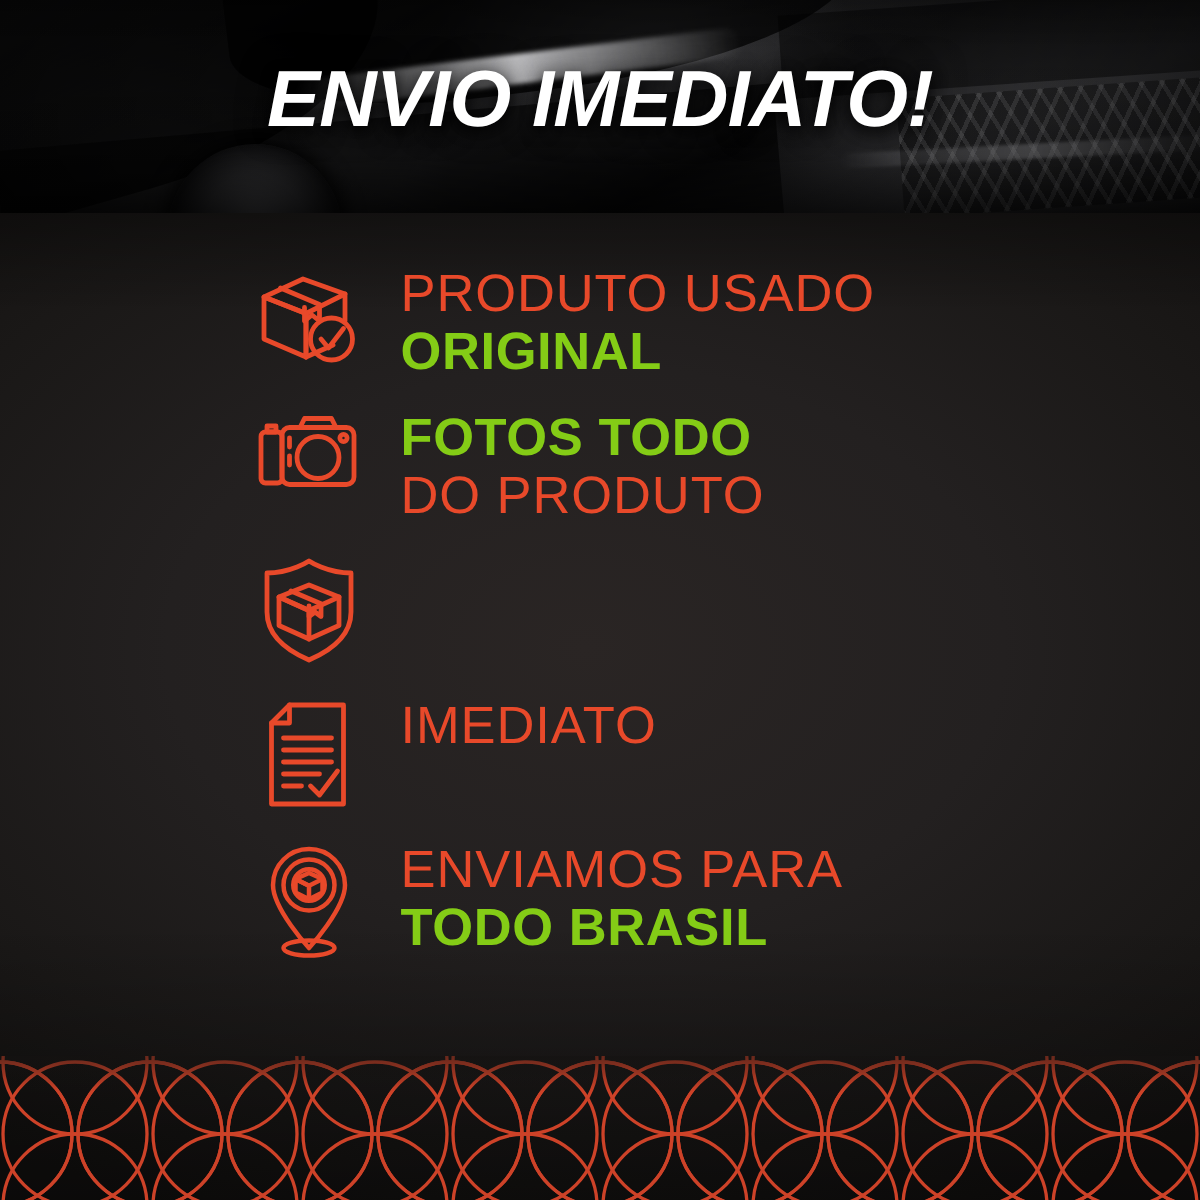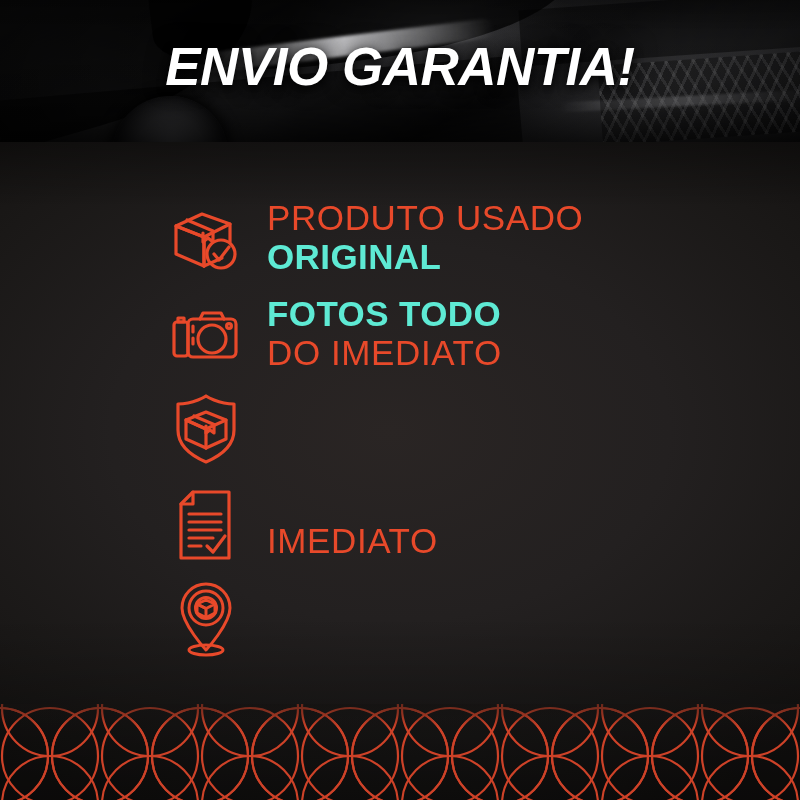--- a/index.html
+++ b/index.html
@@ -106,21 +106,21 @@
   }
 
   .features {
     position: absolute;
     top: 178px;
     left: 0;
     width: 800px;
   }
   .feature-row {
     display: flex;
-    align-items: flex-end;
+    align-items: flex-start;
     height: 96px;
     padding-left: 163px;
     box-sizing: border-box;
   }
   .feature-icon {
     width: 86px;
     flex: 0 0 86px;
     display: flex;
     align-items: center;
     justify-content: center;
@@ -133,21 +133,21 @@
   }
   .line { display: block; }
   .line1 { margin-bottom: 4px; }
   .t-light {
     color: #e8492a;
     font-weight: 400;
     font-size: 35px;
     letter-spacing: 0.6px;
   }
   .t-bold {
-    color: #5eead4;
+    color: #84cc16;
     font-weight: 700;
     font-size: 35px;
     letter-spacing: 0.4px;
   }
 
   
   .pattern {
     position: absolute;
     left: 0;
     bottom: 0;
@@ -172,21 +172,21 @@
       <div class="hp-shape hp-s1"></div>
       <div class="hp-shape hp-s2"></div>
       <div class="hp-shape hp-s3"></div>
       <div class="hp-shape hp-s4"></div>
       <div class="hp-hl1"></div>
       <div class="hp-hl2"></div>
       <div class="hp-wheel"></div>
       <div class="hp-grille"></div>
     </div>
     <div class="header-vignette"></div>
-    <div class="header-title">ENVIO GARANTIA!</div>
+    <div class="header-title">ENVIO IMEDIATO!</div>
   </div>
 
   <div class="body-bg"></div>
 
   <div class="features">
 
     <div class="feature-row">
       <div class="feature-icon">
         <svg width="72" height="68" viewBox="0 0 72 68" fill="none" stroke="#e8492a" stroke-width="3.2" stroke-linecap="round" stroke-linejoin="round">
           <path d="M6 20 L32 8 L60 18 L34 31 Z"></path>
@@ -213,21 +213,21 @@
           <rect x="18" y="11" width="48" height="38" rx="5"></rect>
           <path d="M30 11 L33 5 L51 5 L54 11"></path>
           <circle cx="42" cy="31" r="14"></circle>
           <circle cx="59" cy="18" r="2.4"></circle>
           <path d="M23 18 L23 24"></path>
           <path d="M23 30 L23 36"></path>
         </svg>
       </div>
       <div class="feature-text">
         <span class="line line1"><span class="t-bold">FOTOS TODO</span><span class="t-light"></span></span>
-        <span class="line line2"><span class="t-light">DO IMEDIATO</span><span class="t-bold"></span></span>
+        <span class="line line2"><span class="t-light">DO PRODUTO</span><span class="t-bold"></span></span>
       </div>
     </div>
 
     <div class="feature-row">
       <div class="feature-icon">
         <svg width="68" height="74" viewBox="0 0 68 74" fill="none" stroke="#e8492a" stroke-width="3.2" stroke-linecap="round" stroke-linejoin="round">
           <path d="M34 4 C34 4 22 12 6 12 L6 38 C6 54 20 64 34 70 C48 64 62 54 62 38 L62 12 C46 12 34 4 34 4 Z"></path>
           <path d="M14 28 L34 20 L54 28 L34 37 Z"></path>
           <path d="M14 28 L14 47 L34 56 L34 37 Z"></path>
           <path d="M54 28 L54 47 L34 56"></path>
@@ -258,20 +258,24 @@
       <div class="feature-icon">
         <svg width="66" height="78" viewBox="0 0 66 78" fill="none" stroke="#e8492a" stroke-width="3" stroke-linecap="round" stroke-linejoin="round">
           <path d="M33 70 C33 70 57 44 57 28 C57 14.7 46.3 4 33 4 C19.7 4 9 14.7 9 28 C9 44 33 70 33 70 Z"></path>
           <circle cx="33" cy="28" r="17"></circle>
           <circle cx="33" cy="28" r="10.5"></circle>
           <path d="M24 24 L33 20 L42 24 L33 28.5 Z"></path>
           <path d="M24 24 L24 33 L33 37.5 L33 28.5 Z"></path>
           <path d="M42 24 L42 33 L33 37.5"></path>
           <ellipse cx="33" cy="70" rx="17" ry="5"></ellipse>
         </svg>
+      </div>
+      <div class="feature-text">
+        <span class="line line1"><span class="t-light">ENVIAMOS PARA</span><span class="t-bold"></span></span>
+        <span class="line line2"><span class="t-bold">TODO BRASIL</span><span class="t-light"></span></span>
       </div>
     </div>
 
   </div>
 
   <div class="pattern">
     <svg width="800" height="96" viewBox="0 0 800 96" fill="none">
       <defs>
         <g id="motif">
           <circle cx="50" cy="52" r="48" stroke="#d8452a" stroke-width="2.2" fill="none"></circle>

